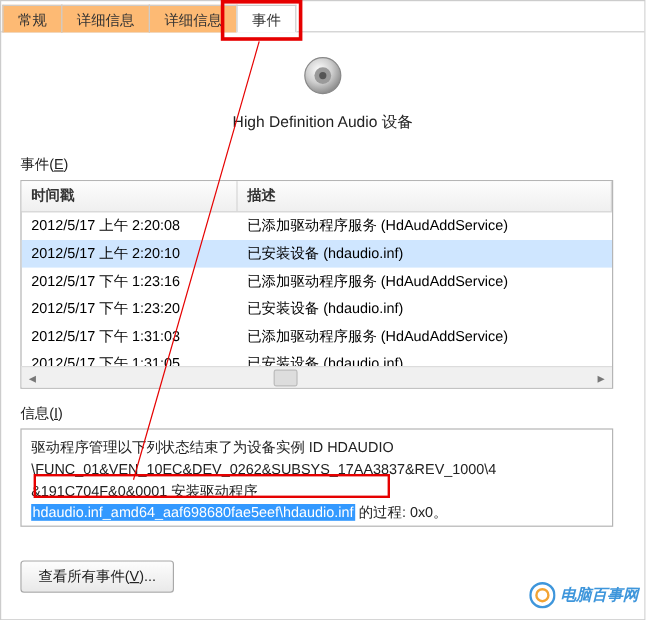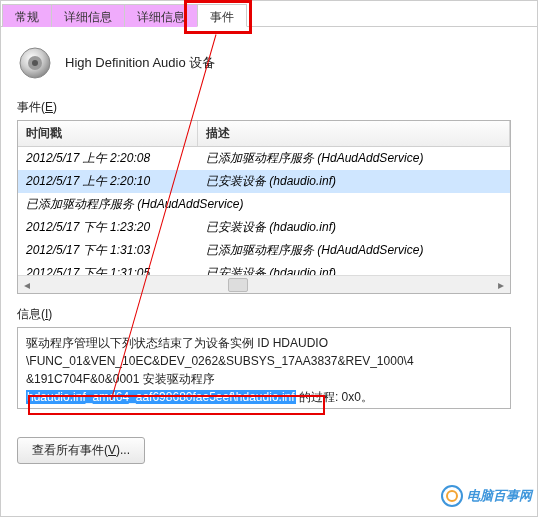--- a/index.html
+++ b/index.html
@@ -1,34 +1,34 @@
 <!DOCTYPE html>
 <html><head>
   <meta charset="utf-8">
   <style>
     * { box-sizing: border-box; font-family: "Microsoft YaHei", "SimSun", Tahoma, sans-serif; font-size: 12px; }
     body { margin: 0; width: 538px; height: 517px; background: #f9f9f9; position: relative; }
     .window { background: #fff; border: 1px solid #ccc; height: 100%; }
     .tabs { display: flex; border-bottom: 1px solid #ccc; padding-left: 1px; padding-top: 2px; height: 26px; }
-    .tab { padding: 4px 12px; border: 1px solid #ccc; border-bottom: none; background: #f0abfc; margin-right: -1px; cursor: pointer; position: relative; top: 1px; color: #333; }
+    .tab { padding: 4px 12px; border: 1px solid #ccc; border-bottom: none; background: #fdba74; margin-right: -1px; cursor: pointer; position: relative; top: 1px; color: #333; }
     .tab.active { background: #fff; border-bottom: 1px solid #fff; }
     .red-box-tab { position: absolute; left: 184px; top: 0px; width: 68px; height: 34px; border: 3px solid #e60000; pointer-events: none; }
     .content { padding: 12px 16px; }
-    .device-row { display: flex; align-items: center; gap: 12px; margin-bottom: 18px; margin-top: 6px; }
+    .device-row { display: flex; align-items: center; gap: 12px; margin-bottom: 18px; margin-top: 6px; flex-direction: column; }
     .device-icon { width: 36px; height: 36px; }
     .device-title { font-size: 13px; color: #222; }
     .section-label { margin-bottom: 4px; color: #222; }
     .underline { text-decoration: underline; }
     .table-wrap { border: 1px solid #b5b5b5; background: #fff; width: 494px; margin-bottom: 12px; }
     .table-head { display: flex; background: linear-gradient(#fdfdfd, #efefef); border-bottom: 1px solid #d0d0d0; }
     .th { padding: 4px 8px; border-right: 1px solid #d6d6d6; color: #333; font-weight: bold; }
     .th.timestamp { width: 180px; }
     .th.desc { flex: 1; }
     .table-body { max-height: 128px; overflow: hidden; }
-    .tr { display: flex; padding: 2px 0; cursor: default; font-style: italic; }
+    .tr { display: flex; padding: 2px 0; cursor: default; }
     .tr.highlight { background: #cfe6ff; }
     .td { padding: 1px 8px; white-space: nowrap; overflow: hidden; }
     .td.timestamp { width: 180px; }
     .td.desc { flex: 1; }
     .scroll-h { height: 18px; display: flex; align-items: center; background: #f0f0f0; border-top: 1px solid #dcdcdc; }
     .scroll-arrow { width: 18px; height: 16px; display: flex; align-items: center; justify-content: center; opacity: 0.5; }
     .scroll-track { flex: 1; position: relative; height: 16px; }
     .scroll-thumb { position: absolute; left: 42%; width: 20px; height: 14px; top: 1px; background: #ddd; border: 1px solid #bbb; border-radius: 2px; }
     .info-box { border: 1px solid #b5b5b5; background: #fff; width: 494px; height: 82px; padding: 6px 8px; margin-bottom: 16px; line-height: 1.5; color: #222; word-break: break-all; }
     .info-sel { background: #3399ff; color: #fff; padding: 0 1px; }
@@ -80,20 +80,21 @@
       <div class="table-body" id="tbody">
           <div class="tr">
             <div class="td timestamp">2012/5/17 上午 2:20:08</div>
             <div class="td desc">已添加驱动程序服务 (HdAudAddService)</div>
           </div>
           <div class="tr highlight">
             <div class="td timestamp">2012/5/17 上午 2:20:10</div>
             <div class="td desc">已安装设备 (hdaudio.inf)</div>
           </div>
           <div class="tr">
+            <div class="td timestamp">2012/5/17 下午 1:23:16</div>
             <div class="td desc">已添加驱动程序服务 (HdAudAddService)</div>
           </div>
           <div class="tr">
             <div class="td timestamp">2012/5/17 下午 1:23:20</div>
             <div class="td desc">已安装设备 (hdaudio.inf)</div>
           </div>
           <div class="tr">
             <div class="td timestamp">2012/5/17 下午 1:31:03</div>
             <div class="td desc">已添加驱动程序服务 (HdAudAddService)</div>
           </div>

